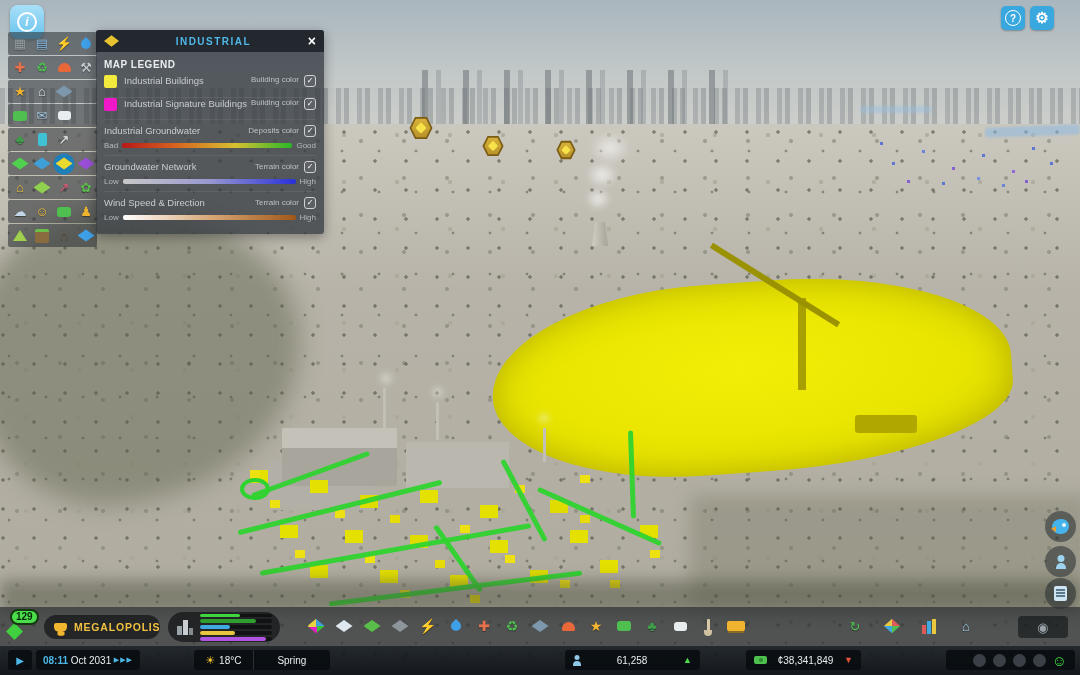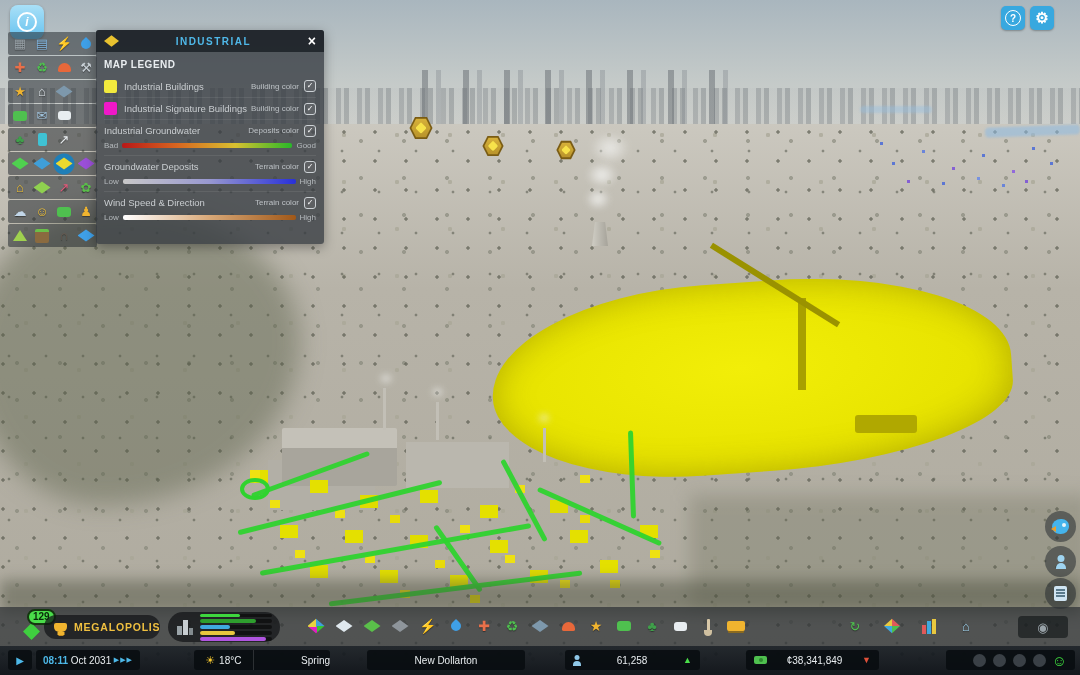--- a/index.html
+++ b/index.html
@@ -136,23 +136,23 @@
     padding:1px 1px; margin-bottom:1px; height:23px; align-items:center; }
 
   
   .panel { position:absolute; left:96px; top:30px; width:228px; border-radius:3px; overflow:hidden;
     background:rgba(52,58,64,.78); box-shadow:0 3px 12px rgba(0,0,0,.35); }
   .panel-h { height:22px; background:rgba(28,34,40,.88); display:flex; align-items:center; padding:0 8px; }
   .panel-icon { width:15px; height:15px; background:var(--pi,#e8c22f);
     clip-path:polygon(50% 12%,100% 50%,50% 88%,0 50%); }
   .panel-title { flex:1; text-align:center; color:#4fb8e8; font-size:10px; font-weight:bold; letter-spacing:1.5px; }
   .panel-x { color:#fff; font-size:14px; font-weight:bold; line-height:1; cursor:default; }
-  .panel-body { padding:5px 8px 17px;border-radius:8px; }
+  .panel-body { padding:5px 8px 7px;border-radius:8px; }
   .legend-title { color:#e9edf0; font-size:10px; font-weight:bold; letter-spacing:.5px; margin:2px 0 5px; }
-  .lrow { display:flex; align-items:center; height:22px; border-top:1px solid rgba(255,255,255,.08); }
+  .lrow { display:flex; height:22px; border-top:1px solid rgba(255,255,255,.08); }
   .lrow:first-of-type { border-top:none; }
   .swatch { width:13px; height:13px; border-radius:2px; background:var(--c); margin-right:7px; }
   .llabel { flex:1; color:#c9cdd0; font-size:9.5px; }
   .ltype { color:#bcc1c5; font-size:8px; margin-right:5px; }
   .checkbox { width:12px; height:12px; border:1px solid #ccd1d5; border-radius:3px; background:rgba(255,255,255,.06);
     display:flex; align-items:center; justify-content:center; flex:0 0 auto; }
   .check { color:#fff; font-size:8px; line-height:1; }
   .grow { border-top:1px solid rgba(255,255,255,.08); padding:3px 0 5px; }
   .grow-top { display:flex; align-items:center; height:15px; }
   .grow-bar { display:flex; align-items:center; gap:4px; margin-top:3px; }
@@ -183,21 +183,21 @@
     border:3px solid transparent; border-right:5px solid #e8a030; }
   .personico { position:relative; width:10px; height:6px; border-radius:5px 5px 0 0; background:#9fd4f0; margin-top:8px; }
   .personico::before { content:""; position:absolute; left:50%; top:-8px; transform:translateX(-50%);
     width:7px; height:7px; border-radius:50%; background:#9fd4f0; }
   .note { position:relative; width:13px; height:15px; background:#cfe4f2; border-radius:2px; }
   .note::before { content:""; position:absolute; left:2px; top:3px; width:9px; height:1.5px;
     background:#5a7a8c; box-shadow:0 3px 0 #5a7a8c, 0 6px 0 #5a7a8c; }
 
   
   .toolbar { position:absolute; left:0; right:0; top:607px; height:39px; background:rgba(44,48,52,.72); }
-  .level { position:absolute; left:21px; top:4px; width:34px; height:32px; }
+  .level { position:absolute; left:4px; top:4px; width:34px; height:32px; }
   .level .ldia { position:absolute; left:2px; top:12px; width:17px; height:17px; background:#3fcf3f;
     clip-path:polygon(50% 0,100% 50%,50% 100%,0 50%); box-shadow:2px 2px 0 rgba(20,90,20,.5); }
   .level .badge { position:absolute; left:6px; top:-2px; background:#4ade4a; border:2px solid #14380f;
     border-radius:9px; padding:1px 4px; font-size:10px; font-weight:bold; color:#092809; line-height:1; }
   .milestone { position:absolute; left:44px; top:8px; width:116px; height:24px; border-radius:12px;
     background:rgba(18,20,22,.72); display:flex; align-items:center; gap:7px; padding:0 10px; }
   .trophy { position:relative; width:13px; height:9px; background:#f0b42f; border-radius:2px 2px 5px 5px; flex:0 0 auto; }
   .trophy::after { content:""; position:absolute; left:50%; top:9px; transform:translateX(-50%);
     width:7px; height:3px; background:#f0b42f; box-shadow:0 2px 0 -1px #c89020; }
   .milestone-label { color:#f0c040; font-size:10.5px; font-weight:bold; letter-spacing:.8px; }
@@ -226,29 +226,29 @@
   .playpill { left:8px; width:24px; justify-content:center; }
   .play-gl { color:#4db8e8; font-size:10px; }
   .timepill { left:36px; width:104px; justify-content:space-between; padding:0 7px; }
   .time-txt { color:#4db8e8; font-weight:bold; }
   .date-txt { color:#e8ecef; }
   .ff-gl { color:#4db8e8; font-size:7px; letter-spacing:1px; }
   .weatherpill { left:194px; width:136px; }
   .weather-l { flex:1; display:flex; align-items:center; justify-content:center; gap:4px;
     border-right:1px solid rgba(255,255,255,.14); height:100%; }
   .sun-gl { color:#f7c830; font-size:11px; }
-  .weather-r { flex:1.3; text-align:right; }
+  .weather-r { flex:1.3; text-align:center; }
   .citypill { left:367px; width:158px; justify-content:center; }
   .poppill { left:565px; width:135px; padding:0 8px; }
   .popico { position:relative; width:8px; height:5px; border-radius:4px 4px 0 0; background:#8fc8e8; margin-top:6px; }
   .popico::before { content:""; position:absolute; left:50%; top:-6px; transform:translateX(-50%);
     width:5px; height:5px; border-radius:50%; background:#8fc8e8; }
   .pop-num { flex:1; text-align:center; }
   .up-gl { color:#4ade4a; font-size:9px; }
-  .moneypill { left:746px; width:133px; padding:0 8px; }
+  .moneypill { left:746px; width:115px; padding:0 8px; }
   .moneyico { position:relative; width:13px; height:8px; background:#4fc04f; border-radius:2px; }
   .moneyico::after { content:""; position:absolute; left:50%; top:50%; transform:translate(-50%,-50%);
     width:4px; height:4px; border-radius:50%; background:#2e8a2e; }
   .money-num { flex:1; text-align:center; }
   .down-gl { color:#e0503a; font-size:9px; }
   .facespill { left:946px; width:129px; justify-content:flex-end; gap:5px; padding:0 8px; }
   .facespill .cell { width:15px; height:15px; }
   .facespill .cell .g { font-size:15px; text-shadow:none; }
 </style>
 </head>
@@ -444,21 +444,21 @@
               </span>
           </div>
           <div class="grow-bar">
             <span class="gmin">Bad</span>
             <span class="gbar" style="background: linear-gradient(90deg, rgb(184, 24, 24), rgb(216, 104, 32), rgb(216, 192, 48), rgb(40, 184, 40));"></span>
             <span class="gmax">Good</span>
           </div>
         </div>
           <div class="grow">
           <div class="grow-top">
-            <span class="llabel">Groundwater Deposits</span>
+            <span class="llabel">Groundwater Network</span>
             <span class="ltype">Terrain color</span>
             <span class="checkbox">
                 <span class="check">✓</span>
               </span>
           </div>
           <div class="grow-bar">
             <span class="gmin">Low</span>
             <span class="gbar" style="background: linear-gradient(90deg, rgb(200, 200, 200), rgb(152, 152, 208), rgb(40, 48, 216));"></span>
             <span class="gmax">High</span>
           </div>
@@ -572,23 +572,20 @@
       <span class="date-txt">Oct 2031</span>
       <span class="ff-gl">▶▶▶</span>
     </div>
     <div class="pill weatherpill">
       <span class="weather-l">
         <span class="sun-gl">☀</span>
         <span>18°C</span>
       </span>
       <span class="weather-r">Spring</span>
     </div>
-    <div class="pill citypill">
-      <span>New Dollarton</span>
-    </div>
     <div class="pill poppill">
       <span class="popico"></span>
       <span class="pop-num">61,258</span>
       <span class="up-gl">▲</span>
     </div>
     <div class="pill moneypill">
       <span class="moneyico"></span>
       <span class="money-num">¢38,341,849</span>
       <span class="down-gl">▼</span>
     </div>

